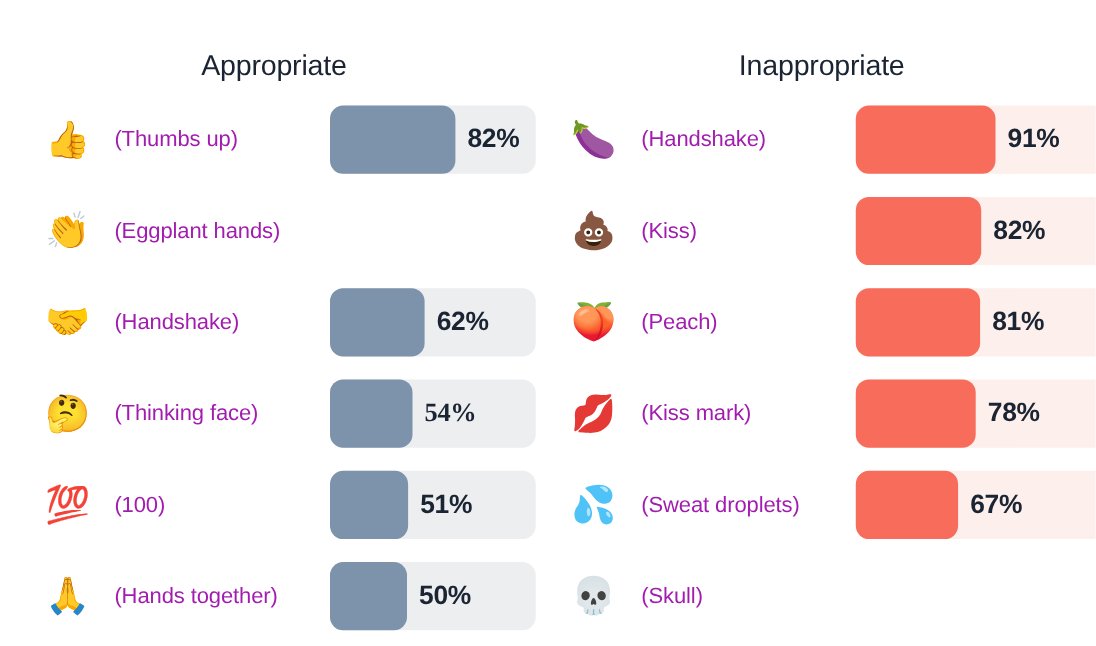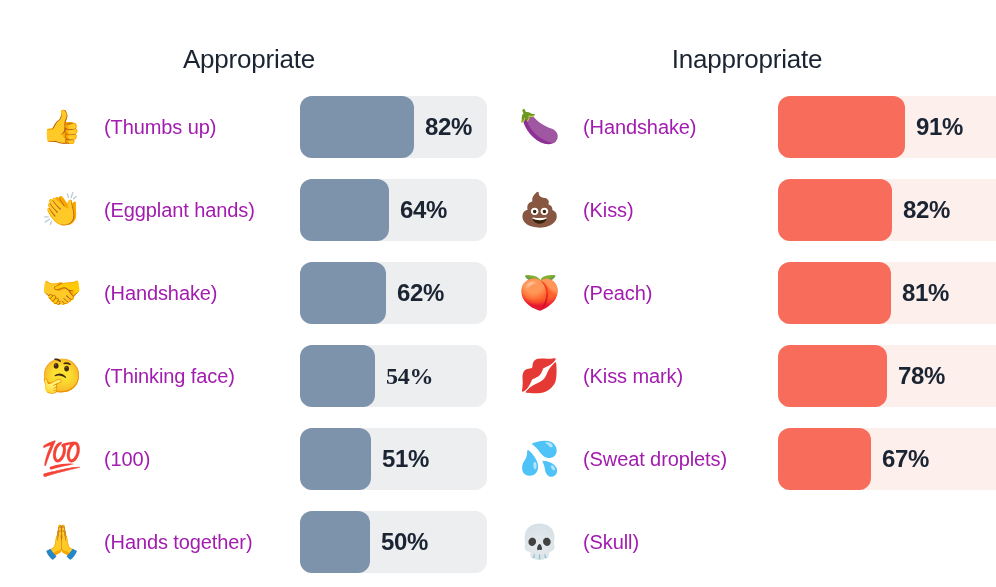--- a/index.html
+++ b/index.html
@@ -142,24 +142,20 @@
             <span class="emoji">👍</span>
             <span class="label">(Thumbs up)</span>
             <div class="bar-track track-gray">
               <div class="bar-fill fill-gray" style="width: 114px;"></div>
               <span class="bar-value" style="left: 125px;">82%</span>
             </div>
           </div>
           <div class="row">
             <span class="emoji">👏</span>
             <span class="label">(Eggplant hands)</span>
-            <div class="bar-track track-gray">
-              <div class="bar-fill fill-gray" style="width: 89px;"></div>
-              <span class="bar-value" style="left: 100px;">64%</span>
-            </div>
           </div>
           <div class="row">
             <span class="emoji">🤝</span>
             <span class="label">(Handshake)</span>
             <div class="bar-track track-gray">
               <div class="bar-fill fill-gray" style="width: 86px;"></div>
               <span class="bar-value" style="left: 97px;">62%</span>
             </div>
           </div>
           <div class="row">

